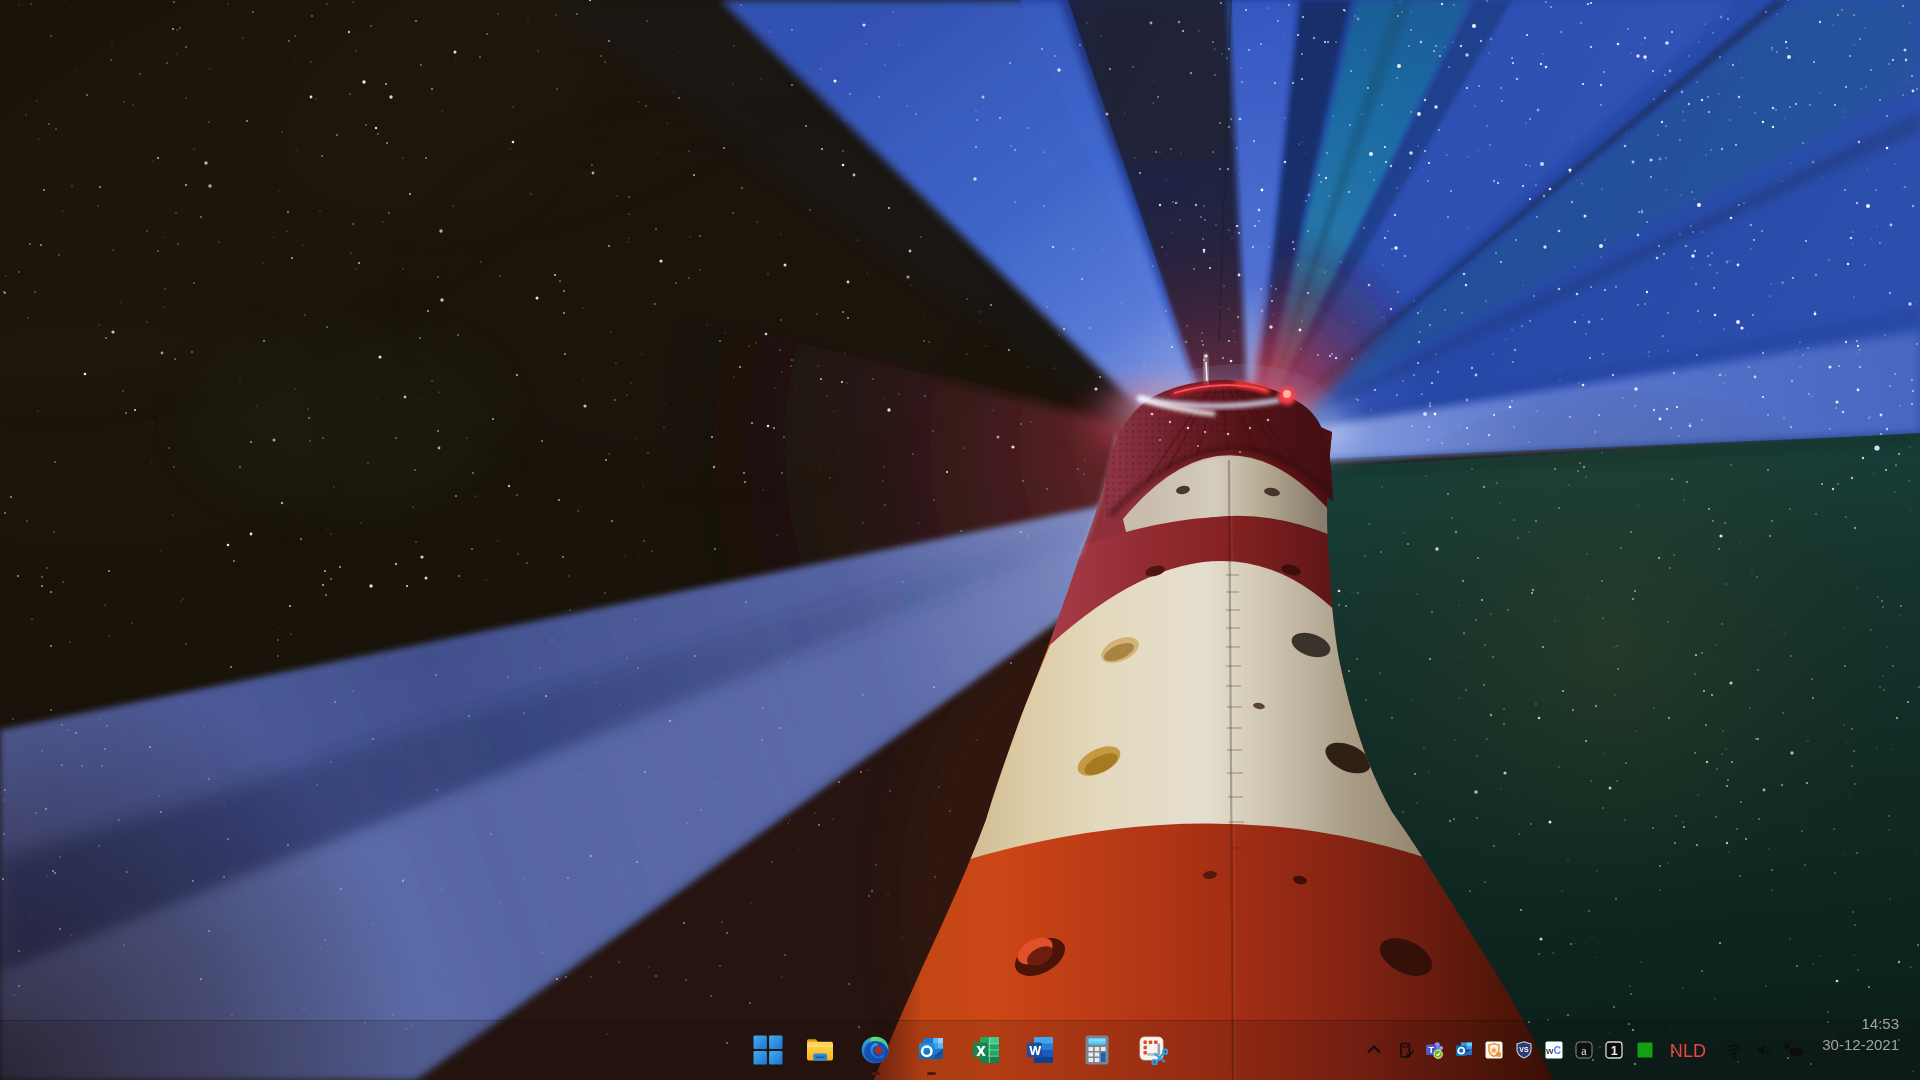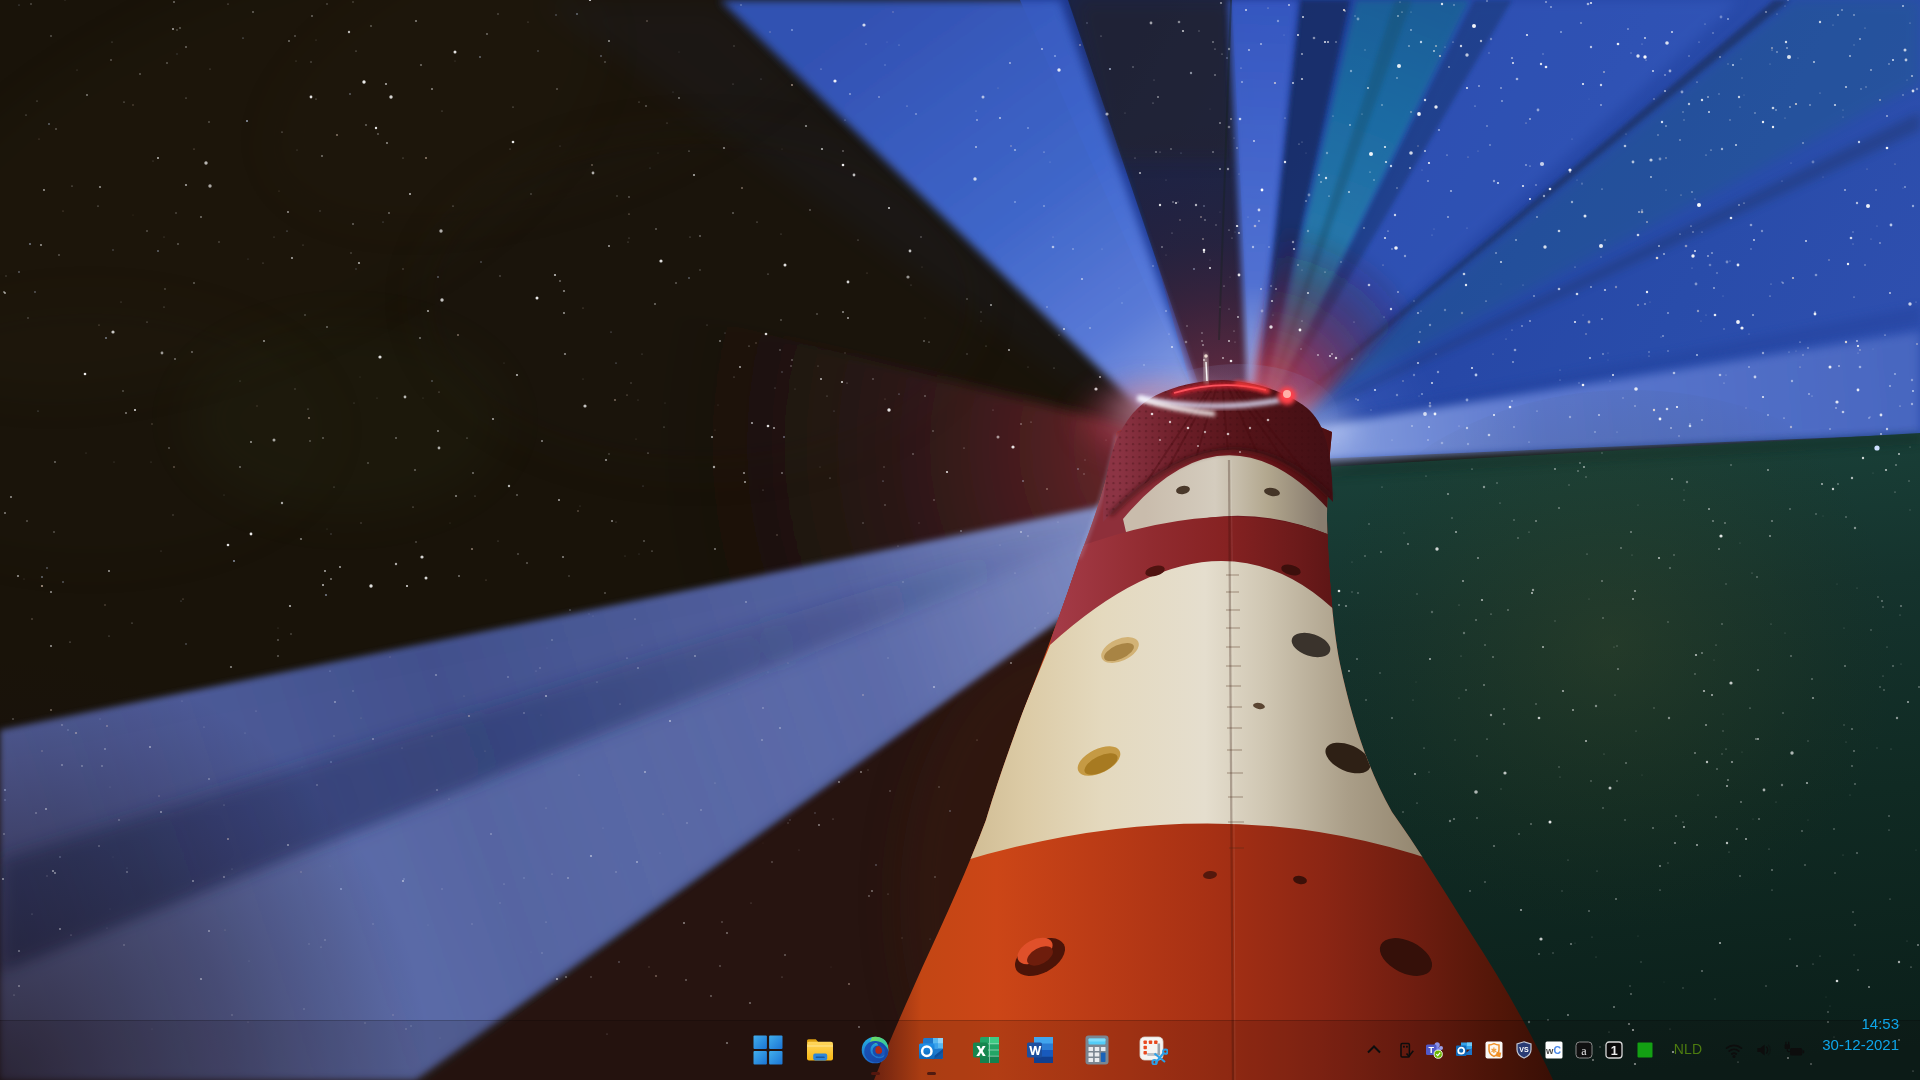--- a/index.html
+++ b/index.html
@@ -2102,21 +2102,21 @@
     <rect x="2" y="2" width="16" height="16" rx="3.5" fill="#101010" stroke="#8a8a8a"></rect>
 <text x="10" y="14.6" font-size="12" fill="#e8e8e8" text-anchor="middle" font-family="Liberation Serif">a</text>
   </svg>
 <svg class="abs" style="left:1604px;top:1040px" width="20" height="20" viewBox="0 0 20 20">
     <rect x="2" y="2" width="16" height="16" rx="3" fill="#0a0a0a" stroke="#d8d8d8" stroke-width="1.3"></rect>
 <text x="10.2" y="15" font-size="12.5" font-weight="bold" fill="#ececec" text-anchor="middle" font-family="Liberation Sans">1</text>
   </svg>
 <svg class="abs" style="left:1635px;top:1040px" width="20" height="20" viewBox="0 0 20 20">
     <rect x="2.5" y="2.5" width="15" height="15" rx="1" fill="#13a013"></rect>
   </svg>
-<div class="abs" style="left:1668px;top:1041px;width:40px;text-align:center;font-size:14px;letter-spacing:.2px;color:#4d7c0f">NLD</div>
+<div class="abs" style="left:1668px;top:1041px;width:40px;text-align:center;font-size:18px;letter-spacing:.2px;color:#ef4444">NLD</div>
 <svg class="abs" style="left:1724px;top:1040px" width="20" height="20" viewBox="0 0 20 20">
     <g stroke="#0d0d0d" fill="none" stroke-linecap="round">
 <path d="M2.6 8.2 C6.8 4.4 13.2 4.4 17.4 8.2" stroke-width="1.7"></path>
 <path d="M5.2 11.2 C8 8.7 12 8.7 14.8 11.2" stroke-width="1.7"></path>
 <path d="M7.8 14 C9.1 12.9 10.9 12.9 12.2 14" stroke-width="1.7"></path>
     </g>
 <circle cx="10" cy="16.6" r="1.5" fill="#0d0d0d"></circle>
   </svg>
 <svg class="abs" style="left:1754px;top:1040px" width="20" height="20" viewBox="0 0 20 20">
     <path d="M3.4 8 H6.4 L10.6 4.6 V15.4 L6.4 12 H3.4 Z" fill="#0d0d0d"></path>
@@ -2124,13 +2124,13 @@
 <path d="M14.5 5.2 C16.8 7.4 16.8 12.6 14.5 14.8" stroke="#0d0d0d" stroke-width="1.3" fill="none" opacity=".38" stroke-linecap="round"></path>
   </svg>
 <svg class="abs" style="left:1783px;top:1040px" width="22" height="20" viewBox="0 0 22 20">
     <rect x="7" y="8" width="12.2" height="7.6" rx="1.5" fill="#0d0d0d"></rect>
 <rect x="19.5" y="10.2" width="1.7" height="3.2" rx=".8" fill="#0d0d0d"></rect>
 <line x1="2.9" y1="1.8" x2="2.9" y2="4.4" stroke="#0d0d0d" stroke-width="1.2"></line>
 <line x1="5.7" y1="1.8" x2="5.7" y2="4.4" stroke="#0d0d0d" stroke-width="1.2"></line>
 <rect x="1.6" y="4.2" width="5.4" height="4.8" rx="1.1" fill="#0d0d0d"></rect>
 <path d="M4.3 9 V10 C4.3 11.6 5.8 12.2 7 11.4" stroke="#0d0d0d" stroke-width="1.1" fill="none"></path>
   </svg>
-<div class="abs" style="right:21px;top:1013px;text-align:right;font-size:15px;line-height:21px;color:#0ea5e9">14:53<br>30-12-2021</div>
+<div class="abs" style="right:21px;top:1013px;text-align:right;font-size:15px;line-height:21px;color:#a3a3a3">14:53<br>30-12-2021</div>
 
 </body></html>

